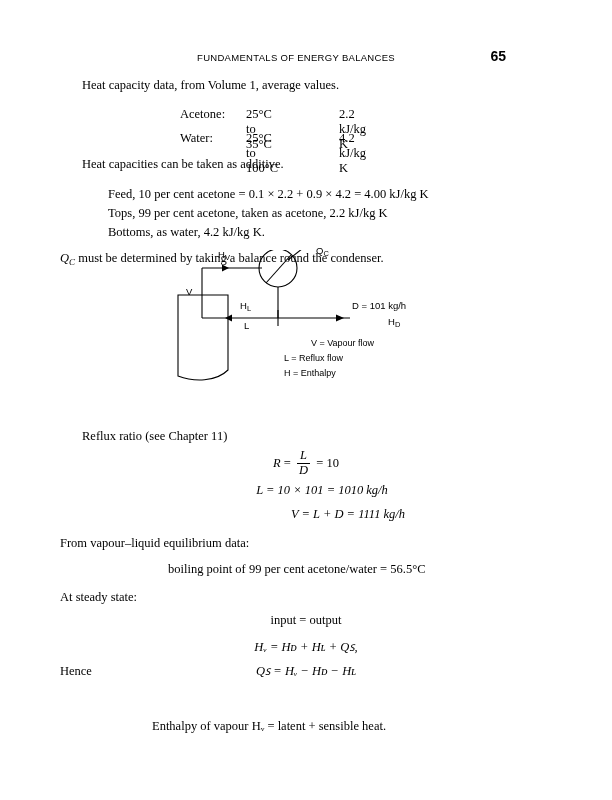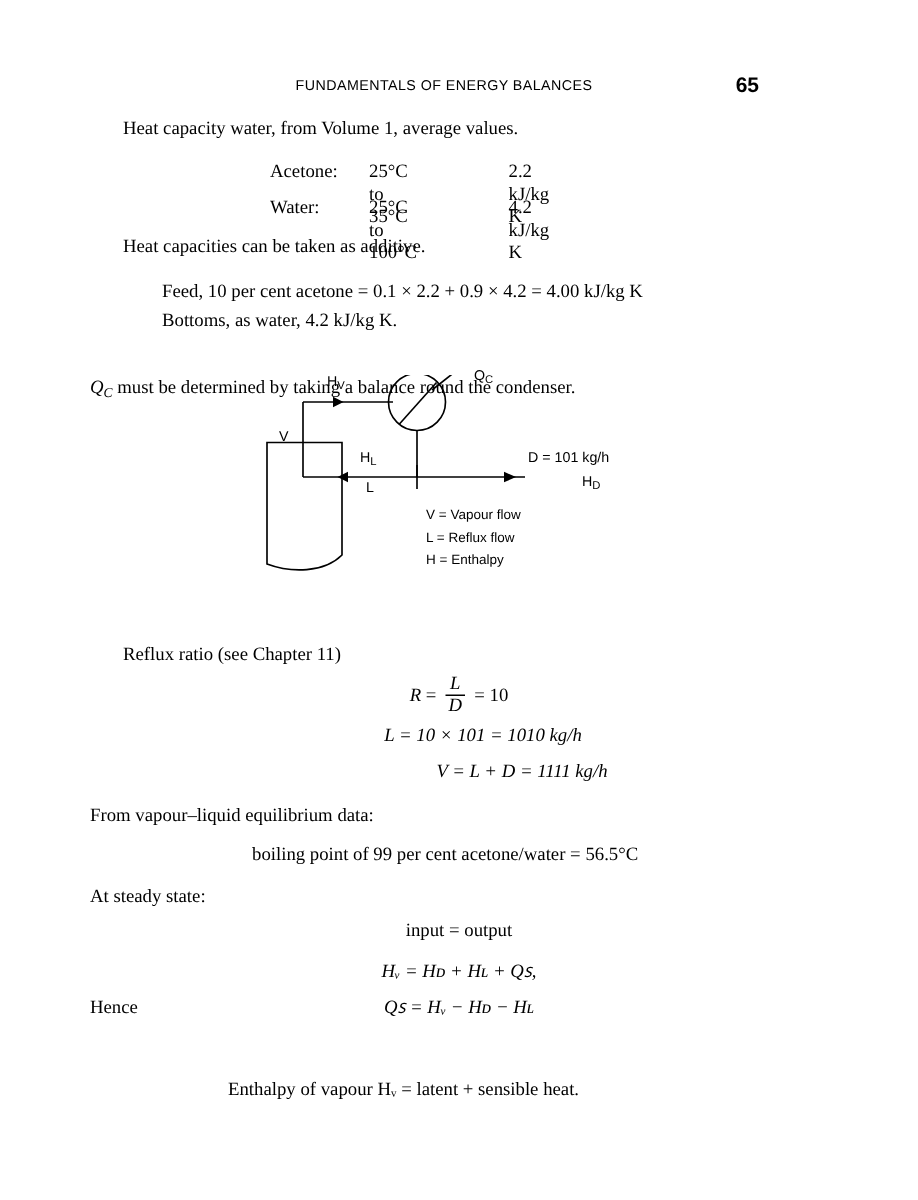--- a/index.html
+++ b/index.html
@@ -125,39 +125,40 @@
 </head>
 <body>
 
 <div class="page">
 
   <div class="header">
     <div class="header-title">FUNDAMENTALS OF ENERGY BALANCES</div>
     <div class="page-number">65</div>
   </div>
 
-  <div class="body-text" style="left:82px; top:76px;">Heat capacity water, from Volume 1, average values.</div>
+  <div class="body-text" style="left:82px; top:76px;">Heat capacity data, from Volume 1, average values.</div>
 
   <div class="two-col" style="left:180px; top:107px;">
     <div style="position:relative; height:24px;">
       <span class="col-a" style="left:0px;">Acetone:</span>
       <span class="col-b" style="left:66px;">25°C to 35°C</span>
       <span class="col-c" style="left:159px;">2.2 kJ/kg K</span>
     </div>
     <div style="position:relative; height:24px;">
       <span class="col-a" style="left:0px;">Water:</span>
       <span class="col-b" style="left:66px;">25°C to 100°C</span>
       <span class="col-c" style="left:159px;">4.2 kJ/kg K</span>
     </div>
   </div>
 
   <div class="body-text" style="left:82px; top:155px;">Heat capacities can be taken as additive.</div>
 
   <div class="indent-block" style="left:108px; top:185px;">
     <div>Feed, 10 per cent acetone = 0.1 × 2.2 + 0.9 × 4.2 = 4.00 kJ/kg K</div>
+    <div>Tops, 99 per cent acetone, taken as acetone, 2.2 kJ/kg K</div>
     <div>Bottoms, as water, 4.2 kJ/kg K.</div>
   </div>
 
   <div class="body-text" style="left:60px; top:249px;">
     <span class="math">Q</span><span class="sub">C</span>
     <span>must be determined by taking a balance round the condenser.</span>
   </div>
 
   <div class="diagram">
     <svg width="320" height="150" viewBox="0 0 320 150">
@@ -202,21 +203,21 @@
       <span>H</span><span style="font-size:7.5px; vertical-align:-2px;">L</span>
     </div>
     <div class="diag-label" style="left:94px; top:70px;">L</div>
     <div class="diag-label" style="left:202px; top:50px;">D = 101 kg/h</div>
     <div class="diag-label" style="left:202px; top:66px;padding-left:36px;">
       <span>H</span><span style="font-size:7.5px; vertical-align:-2px;">D</span>
     </div>
 
     
     <div style="position:absolute; left:134px; top:88px;">
-      <div class="legend-line" style="position:relative; height:15px;">V = Vapour flow</div>
+      <div class="legend-line" style="position:relative; height:15px;margin-left:27px;">V = Vapour flow</div>
       <div class="legend-line" style="position:relative; height:15px;">L = Reflux flow</div>
       <div class="legend-line" style="position:relative; height:15px;">H = Enthalpy</div>
     </div>
   </div>
 
   <div class="body-text" style="left:82px; top:427px;">Reflux ratio (see Chapter 11)</div>
 
   <div class="center-line" style="top:450px;">
     <span class="math">R</span>
     <span>=</span>

